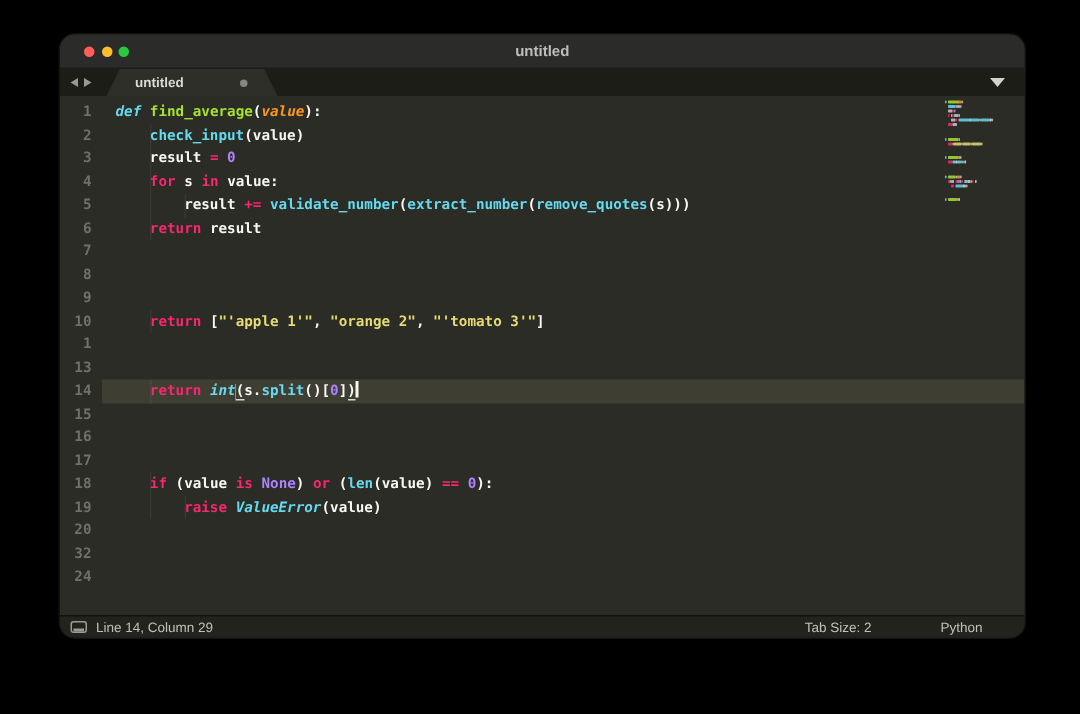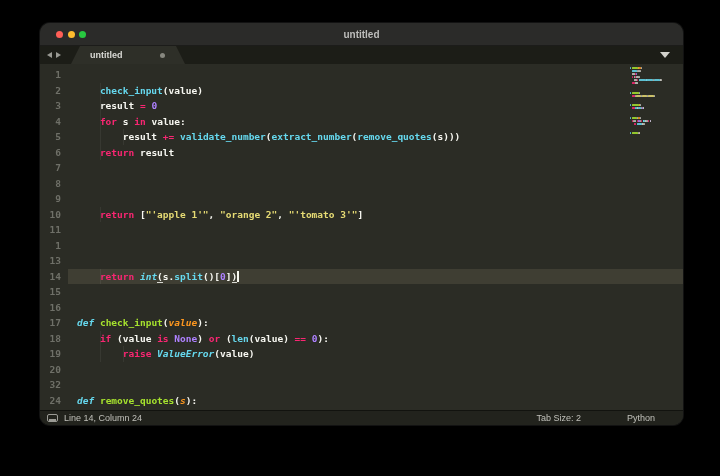--- a/index.html
+++ b/index.html
@@ -120,42 +120,41 @@
     </div>
     <div class="tab">
       <span class="tab-label">untitled</span>
       <span class="tab-dot"></span>
     </div>
     <span class="overflow"></span>
   </div>
 
   <div class="editor">
     <div id="code-lines">
-        <div class="line"><span class="ln">1</span></div>
+        <div class="line"><span class="ln">1</span><span class="code" style="padding-left: 0ch;"><span class="tok kwi">def</span><span class="tok sp"> </span><span class="tok fn">find_average</span><span class="tok pl">(</span><span class="tok par">value</span><span class="tok pl">):</span></span></div>
         <div class="line"><span class="ln">2</span><span class="guide" style="left: calc(4ch + 37px);"></span><span class="code" style="padding-left: 4ch;"><span class="tok call">check_input</span><span class="tok pl">(</span><span class="tok pl">value</span><span class="tok pl">)</span></span></div>
         <div class="line"><span class="ln">3</span><span class="guide" style="left: calc(4ch + 37px);"></span><span class="code" style="padding-left: 4ch;"><span class="tok pl">result</span><span class="tok sp"> </span><span class="tok kw">=</span><span class="tok sp"> </span><span class="tok num">0</span></span></div>
         <div class="line"><span class="ln">4</span><span class="guide" style="left: calc(4ch + 37px);"></span><span class="code" style="padding-left: 4ch;"><span class="tok kw">for</span><span class="tok sp"> </span><span class="tok pl">s</span><span class="tok sp"> </span><span class="tok kw">in</span><span class="tok sp"> </span><span class="tok pl">value</span><span class="tok pl">:</span></span></div>
         <div class="line"><span class="ln">5</span><span class="guide" style="left: calc(4ch + 37px);"></span><span class="guide" style="left: calc(8ch + 37px);"></span><span class="code" style="padding-left: 8ch;"><span class="tok pl">result</span><span class="tok sp"> </span><span class="tok kw">+=</span><span class="tok sp"> </span><span class="tok call">validate_number</span><span class="tok pl">(</span><span class="tok call">extract_number</span><span class="tok pl">(</span><span class="tok call">remove_quotes</span><span class="tok pl">(</span><span class="tok pl">s</span><span class="tok pl">)))</span></span></div>
         <div class="line"><span class="ln">6</span><span class="guide" style="left: calc(4ch + 37px);"></span><span class="code" style="padding-left: 4ch;"><span class="tok kw">return</span><span class="tok sp"> </span><span class="tok pl">result</span></span></div>
         <div class="line"><span class="ln">7</span><span class="code" style="padding-left: 0ch;"></span></div>
         <div class="line"><span class="ln">8</span><span class="code" style="padding-left: 0ch;"></span></div>
         <div class="line"><span class="ln">9</span></div>
         <div class="line"><span class="ln">10</span><span class="guide" style="left: calc(4ch + 37px);"></span><span class="code" style="padding-left: 4ch;"><span class="tok kw">return</span><span class="tok sp"> </span><span class="tok pl">[</span><span class="tok str">"'apple 1'"</span><span class="tok pl">,</span><span class="tok sp"> </span><span class="tok str">"orange 2"</span><span class="tok pl">,</span><span class="tok sp"> </span><span class="tok str">"'tomato 3'"</span><span class="tok pl">]</span></span></div>
-        <div class="line"><span class="ln">11</span><span class="code" style="padding-left: 0ch;"></span></div>
         <div class="line"><span class="ln">1</span><span class="code" style="padding-left: 0ch;"></span></div>
         <div class="line"><span class="ln">13</span></div>
         <div class="line active"><span class="ln">14</span><span class="guide" style="left: calc(4ch + 37px);"></span><span class="code" style="padding-left: 4ch;"><span class="tok kw">return</span><span class="tok sp"> </span><span class="tok kwi">int</span><span class="tok pl u">(</span><span class="tok pl">s.</span><span class="tok call">split</span><span class="tok pl">()[</span><span class="tok num">0</span><span class="tok pl">]</span><span class="tok pl u">)</span><span class="caret"></span></span></div>
         <div class="line"><span class="ln">15</span><span class="code" style="padding-left: 0ch;"></span></div>
         <div class="line"><span class="ln">16</span><span class="code" style="padding-left: 0ch;"></span></div>
-        <div class="line"><span class="ln">17</span><span class="code" style="padding-left: 0ch;"><span class="tok kwi">def</span><span class="tok sp"> </span><span class="tok fn">check_input</span><span class="tok pl">(</span><span class="tok par">value</span><span class="tok pl">):</span></span></div>
+        <div class="line"><span class="ln">17</span></div>
         <div class="line"><span class="ln">18</span><span class="guide" style="left: calc(4ch + 37px);"></span><span class="code" style="padding-left: 4ch;"><span class="tok kw">if</span><span class="tok sp"> </span><span class="tok pl">(</span><span class="tok pl">value</span><span class="tok sp"> </span><span class="tok kw">is</span><span class="tok sp"> </span><span class="tok num">None</span><span class="tok pl">)</span><span class="tok sp"> </span><span class="tok kw">or</span><span class="tok sp"> </span><span class="tok pl">(</span><span class="tok call">len</span><span class="tok pl">(</span><span class="tok pl">value</span><span class="tok pl">)</span><span class="tok sp"> </span><span class="tok kw">==</span><span class="tok sp"> </span><span class="tok num">0</span><span class="tok pl">):</span></span></div>
         <div class="line"><span class="ln">19</span><span class="guide" style="left: calc(4ch + 37px);"></span><span class="guide" style="left: calc(8ch + 37px);"></span><span class="code" style="padding-left: 8ch;"><span class="tok kw">raise</span><span class="tok sp"> </span><span class="tok kwi">ValueError</span><span class="tok pl">(</span><span class="tok pl">value</span><span class="tok pl">)</span></span></div>
         <div class="line"><span class="ln">20</span><span class="code" style="padding-left: 0ch;"></span></div>
         <div class="line"><span class="ln">32</span><span class="code" style="padding-left: 0ch;"></span></div>
-        <div class="line"><span class="ln">24</span><span class="code" style="padding-left: 0ch;"><span class="tok kwi">def</span><span class="tok sp"> </span><span class="tok fn">remove_quotes</span><span class="tok pl">(</span><span class="tok par">s</span><span class="tok pl">):</span></span></div>
+        <div class="line"><span class="ln">24</span></div>
       </div>
     <div class="minimap" id="minimap">
         <div class="mm-line">
           <span style="width: 0px; flex: 0 0 auto;"></span>
           <span class="mm-seg" style="width: 1.44px; flex: 0 0 auto; background: rgb(102, 217, 239);"></span>
           <span class="mm-seg" style="width: 0.5px; flex: 0 0 auto; background: transparent; opacity: 0;"></span>
           <span class="mm-seg" style="width: 5.76px; flex: 0 0 auto; background: rgb(166, 226, 46);"></span>
           <span class="mm-seg" style="width: 0.5px; flex: 0 0 auto; background: rgb(200, 200, 194);"></span>
           <span class="mm-seg" style="width: 2.4px; flex: 0 0 auto; background: rgb(253, 151, 31);"></span>
           <span class="mm-seg" style="width: 0.96px; flex: 0 0 auto; background: rgb(200, 200, 194);"></span>
@@ -324,20 +323,20 @@
           <span class="mm-seg" style="width: 6.24px; flex: 0 0 auto; background: rgb(166, 226, 46);"></span>
           <span class="mm-seg" style="width: 0.5px; flex: 0 0 auto; background: rgb(200, 200, 194);"></span>
           <span class="mm-seg" style="width: 0.5px; flex: 0 0 auto; background: rgb(253, 151, 31);"></span>
           <span class="mm-seg" style="width: 0.96px; flex: 0 0 auto; background: rgb(200, 200, 194);"></span>
         </div>
       </div>
   </div>
 
   <div class="statusbar">
     <span class="sb-icon"></span>
-    <span>Line 14, Column 24</span>
+    <span>Line 14, Column 29</span>
     <span class="sb-right">
       <span>Tab Size: 2</span>
       <span>Python</span>
     </span>
   </div>
 
 </div>
 
 </body></html>

